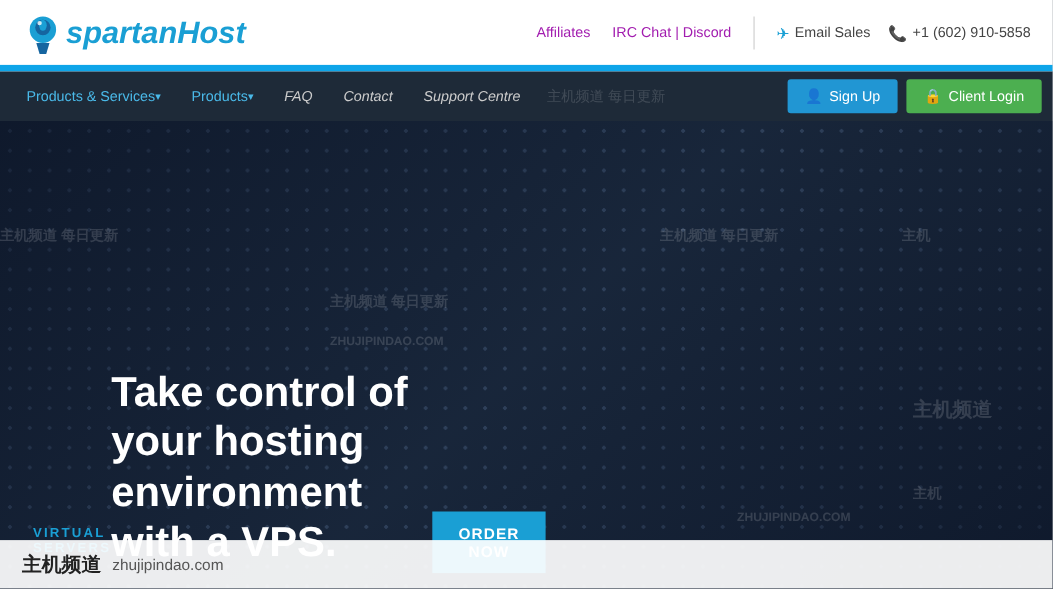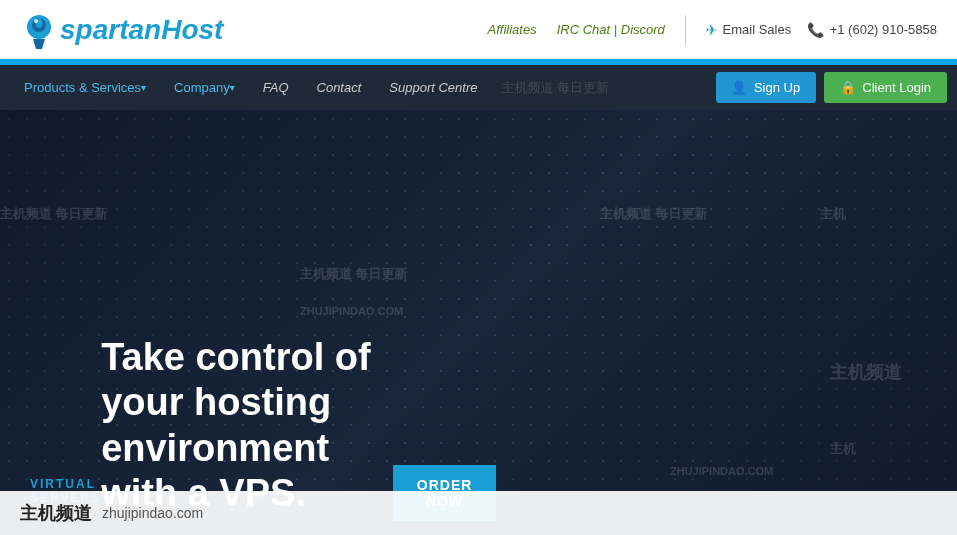--- a/index.html
+++ b/index.html
@@ -30,25 +30,24 @@
       width: 38px;
       height: 38px;
       margin-right: 2px;
     }
     .top-links {
       display: flex;
       align-items: center;
       gap: 20px;
     }
     .top-link {
-      color: #4d7c0f;
+      color: #a21caf;
       font-size: 13px;
       text-decoration: none;
       cursor: pointer;
-      font-style: italic;
     }
     .divider-v {
       width: 1px;
       height: 30px;
       background: #ccc;
     }
     .contact-info {
       display: flex;
       align-items: center;
       gap: 16px;
@@ -265,21 +264,21 @@
   </div>
 </div>
 
 <div class="nav-bar">
   <div class="nav-items">
     <div class="nav-item">
       <span>Products &amp; Services</span>
       <span class="chevron">▾</span>
     </div>
     <div class="nav-item">
-      <span>Company</span>
+      <span>Products</span>
       <span class="chevron">▾</span>
     </div>
     <div class="nav-item plain">
       <span>FAQ</span>
     </div>
     <div class="nav-item plain">
       <span>Contact</span>
     </div>
     <div class="nav-item plain">
       <span>Support Centre</span>

